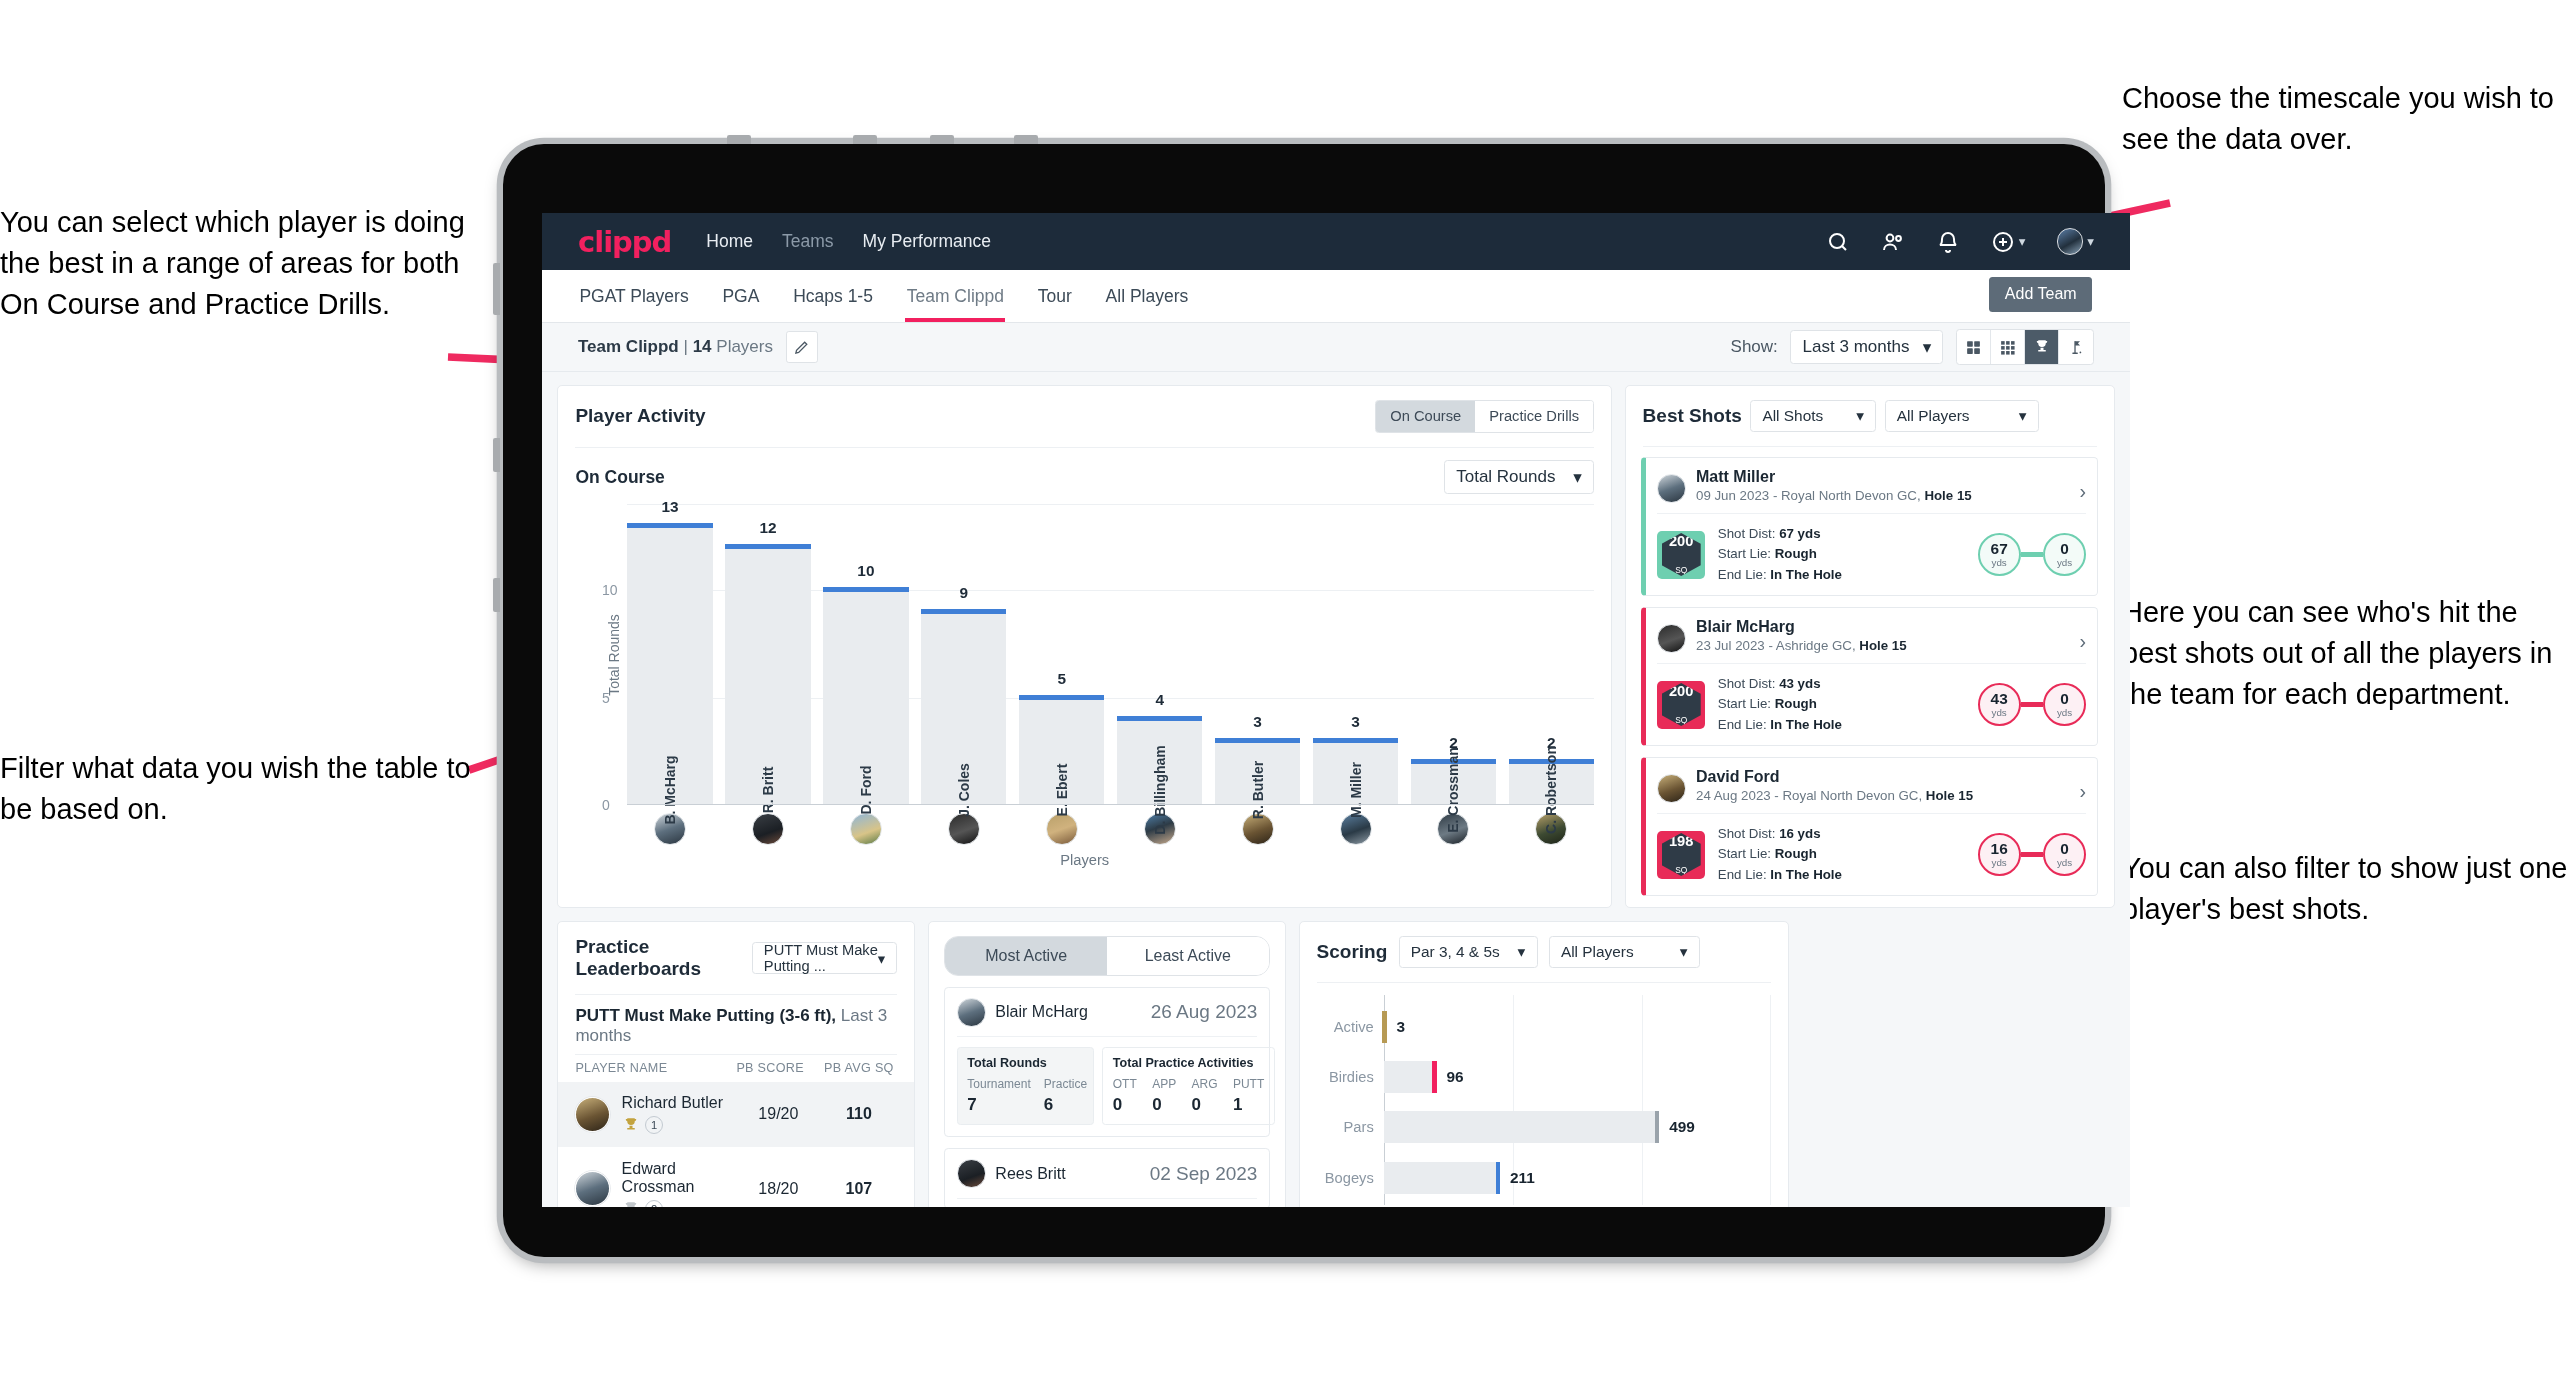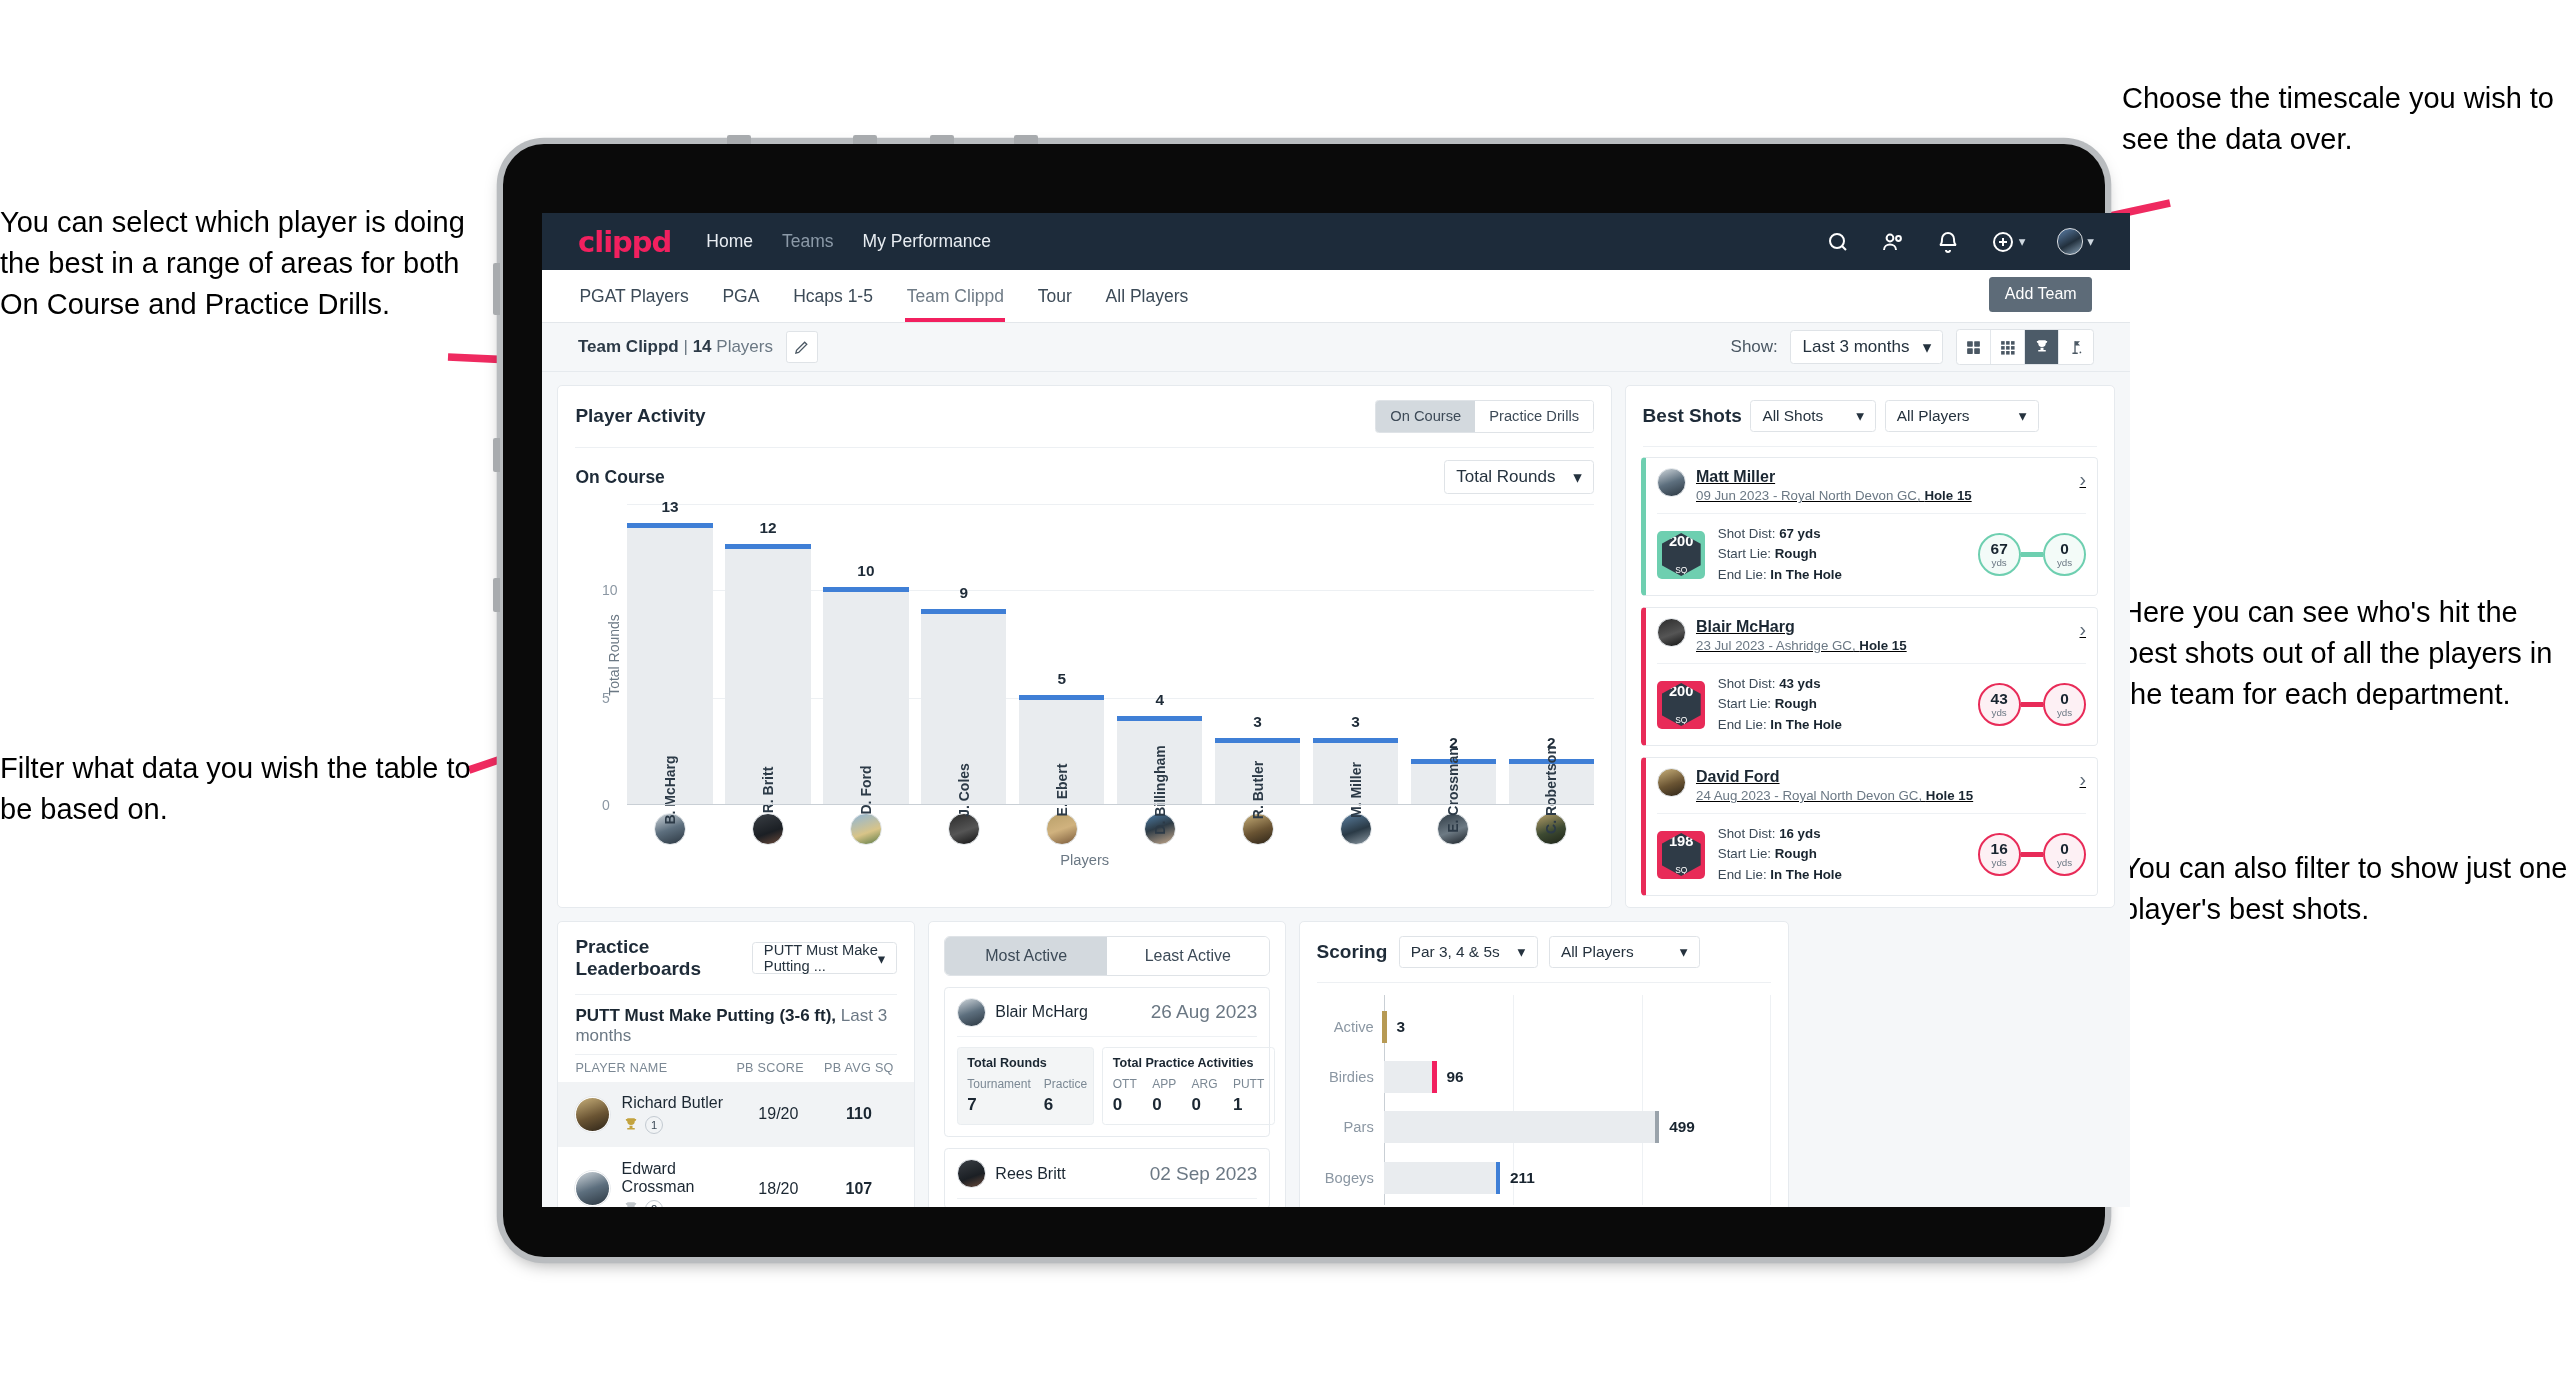--- a/index.html
+++ b/index.html
@@ -138,21 +138,21 @@
   #avatars { display: flex; gap: 12.6px; margin: 8.4px 17px 0 69px; }
   .pav { flex: 1; display: flex; justify-content: center; }
   .pav span { width: 32px; height: 32px; border-radius: 50%; border: 1.4px solid #e4e8eb; display: block; }
   #xlabel { text-align: center; font-size: 14.7px; color: #6b7884; margin: 7px 0 15.4px; }
 
   
   #bs { width: 490px; }
   #bs .card-head { gap: 8.4px; }
   #bs .select-box { height: 32px; font-size: 15.4px; }
   .shotcard { margin: 0 15.4px 11.2px; border: 0.7px solid #e6eaee; border-radius: 4.2px; border-left-width: 5.6px; background: #fff; }
-  .sc-top { display: flex; align-items: flex-start; padding: 9.8px 11.2px; gap: 9.8px; text-decoration: underline; }
+  .sc-top { display: flex; align-items: flex-end; padding: 9.8px 11.2px; gap: 9.8px; }
   .sc-av { width: 29px; height: 29px; border-radius: 50%; flex: 0 0 auto; border: 0.7px solid #e2e6ea; }
   .sc-name { font-size: 16px; font-weight: 700; color: #1b2732; }
   .sc-meta { font-size: 13.3px; color: #6b7884; margin-top: 2.1px; }
   .sc-meta b { color: #1b2732; }
   .sc-chev { margin-left: auto; color: #5d6b78; font-size: 19.6px; }
   .sc-div { height: 0.7px; background: #eef1f4; margin: 0 11.2px; }
   .sc-body { display: flex; align-items: center; padding: 9.8px 11.2px; gap: 12.6px; }
   .hexbox { width: 48px; height: 48px; border-radius: 4.9px; display: flex; align-items: center; justify-content: center; flex: 0 0 auto; }
   .hex { width: 39px; height: 43px; background: #2f3b47; display: flex; flex-direction: column; align-items: center; justify-content: center;
          clip-path: polygon(50% 0%, 100% 25%, 100% 75%, 50% 100%, 0% 75%, 0% 25%); }
@@ -180,21 +180,21 @@
   .pl-av { width: 35px; height: 35px; border-radius: 50%; border: 1.4px solid #fff; box-shadow: 0 0 0 0.7px #dfe3e7; flex: 0 0 auto; }
   .pl-nm { margin-left: 11.2px; flex: 1; }
   .pl-nm .n { font-size: 16px; color: #1b2732; }
   .pl-badges { display: flex; align-items: center; gap: 5.6px; margin-top: 4.2px; }
   .rankpill { width: 18px; height: 18px; border-radius: 50%; border: 0.7px solid #c3cad1; font-size: 11.2px; color: #3c4a57; display: flex; align-items: center; justify-content: center; }
   .pl-sc { width: 84px; text-align: center; font-size: 16px; color: #1b2732; }
   .pl-sq { width: 77px; text-align: center; font-size: 16px; font-weight: 700; color: #1b2732; }
 
   
   #ac { width: 358px; }
-  .tabs2 { display: flex; margin: 14px 15.4px 0; border: 0.7px solid #dfe3e7; border-radius: 6px; overflow: hidden; }
+  .tabs2 { display: flex; margin: 14px 15.4px 0; border: 0.7px solid #dfe3e7; border-radius: 14px; overflow: hidden; }
   .tabs2 div { flex: 1; text-align: center; padding: 9.8px 0; font-size: 16px; color: #3c4a57; background: #fff; }
   .tabs2 div.on { background: #d3d9de; }
   .act { margin: 11.2px 15.4px 0; border: 0.7px solid #e6eaee; border-radius: 4.2px; }
   .act-top { display: flex; align-items: center; padding: 9.8px 11.2px; gap: 9.8px; }
   .act-nm { font-size: 16px; color: #1b2732; }
   .act-dt { margin-left: auto; font-size: 19px; color: #6b7884; }
   .act-body { display: flex; gap: 8.4px; padding: 0 11.2px 11.2px; }
   .box { border: 0.7px solid #e9edf0; border-radius: 3.5px; padding: 8.4px 9.8px; }
   .box.grey { background: #f3f5f6; flex: 0 0 auto; width: 137px; }
   .box.white { flex: 1; }

